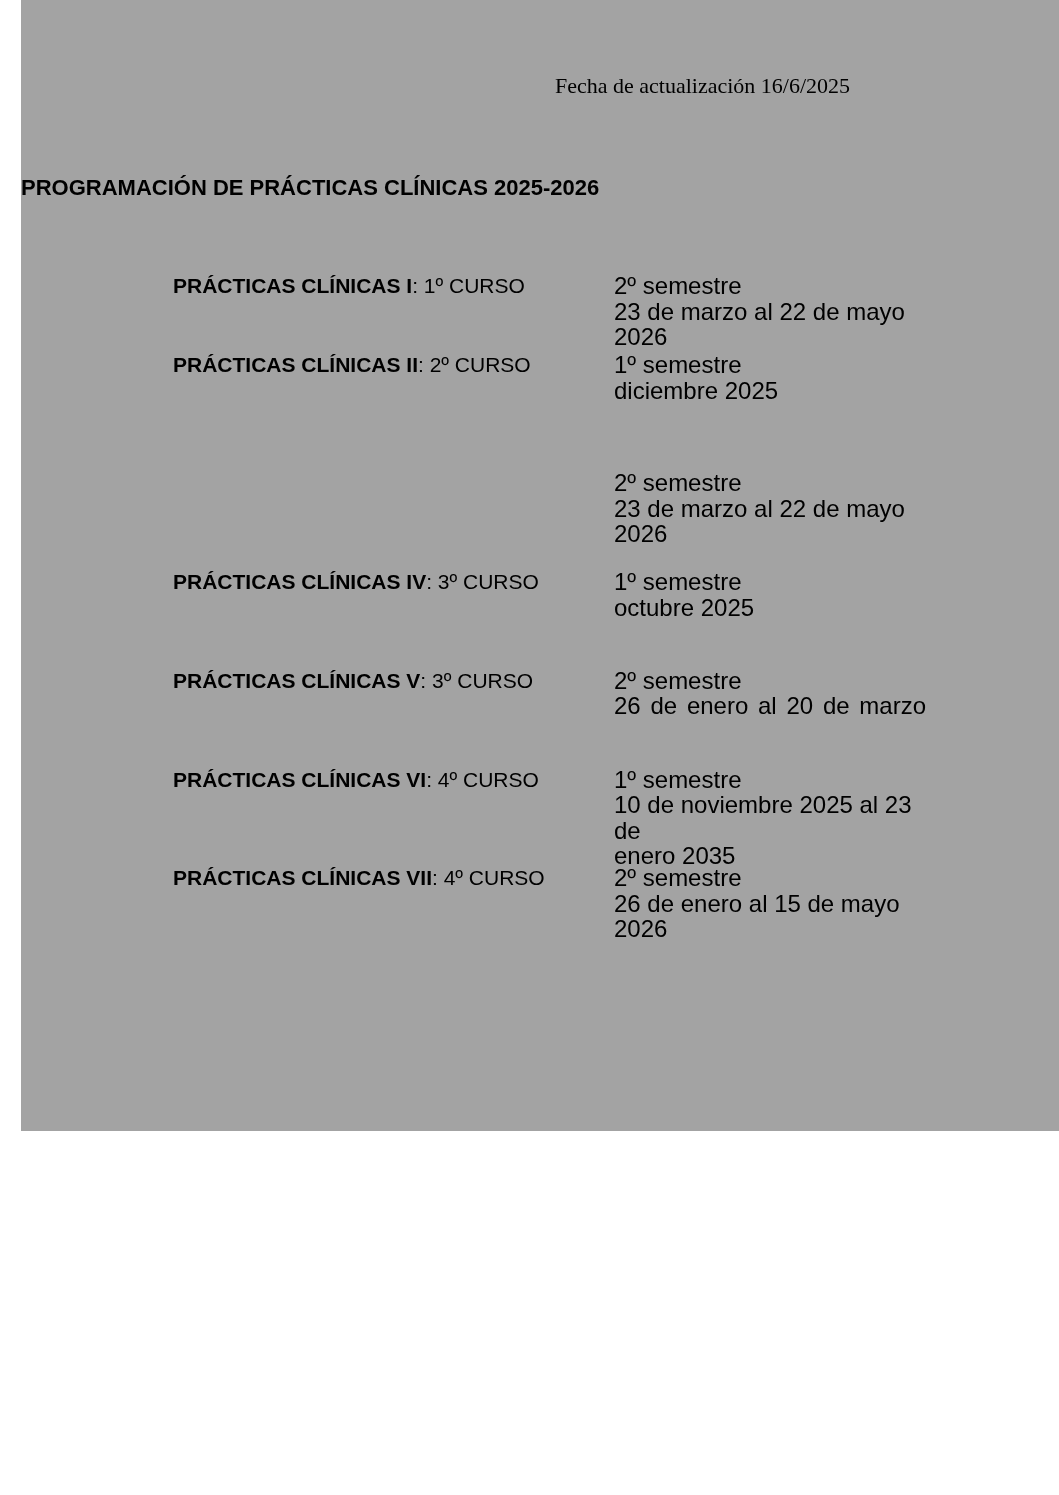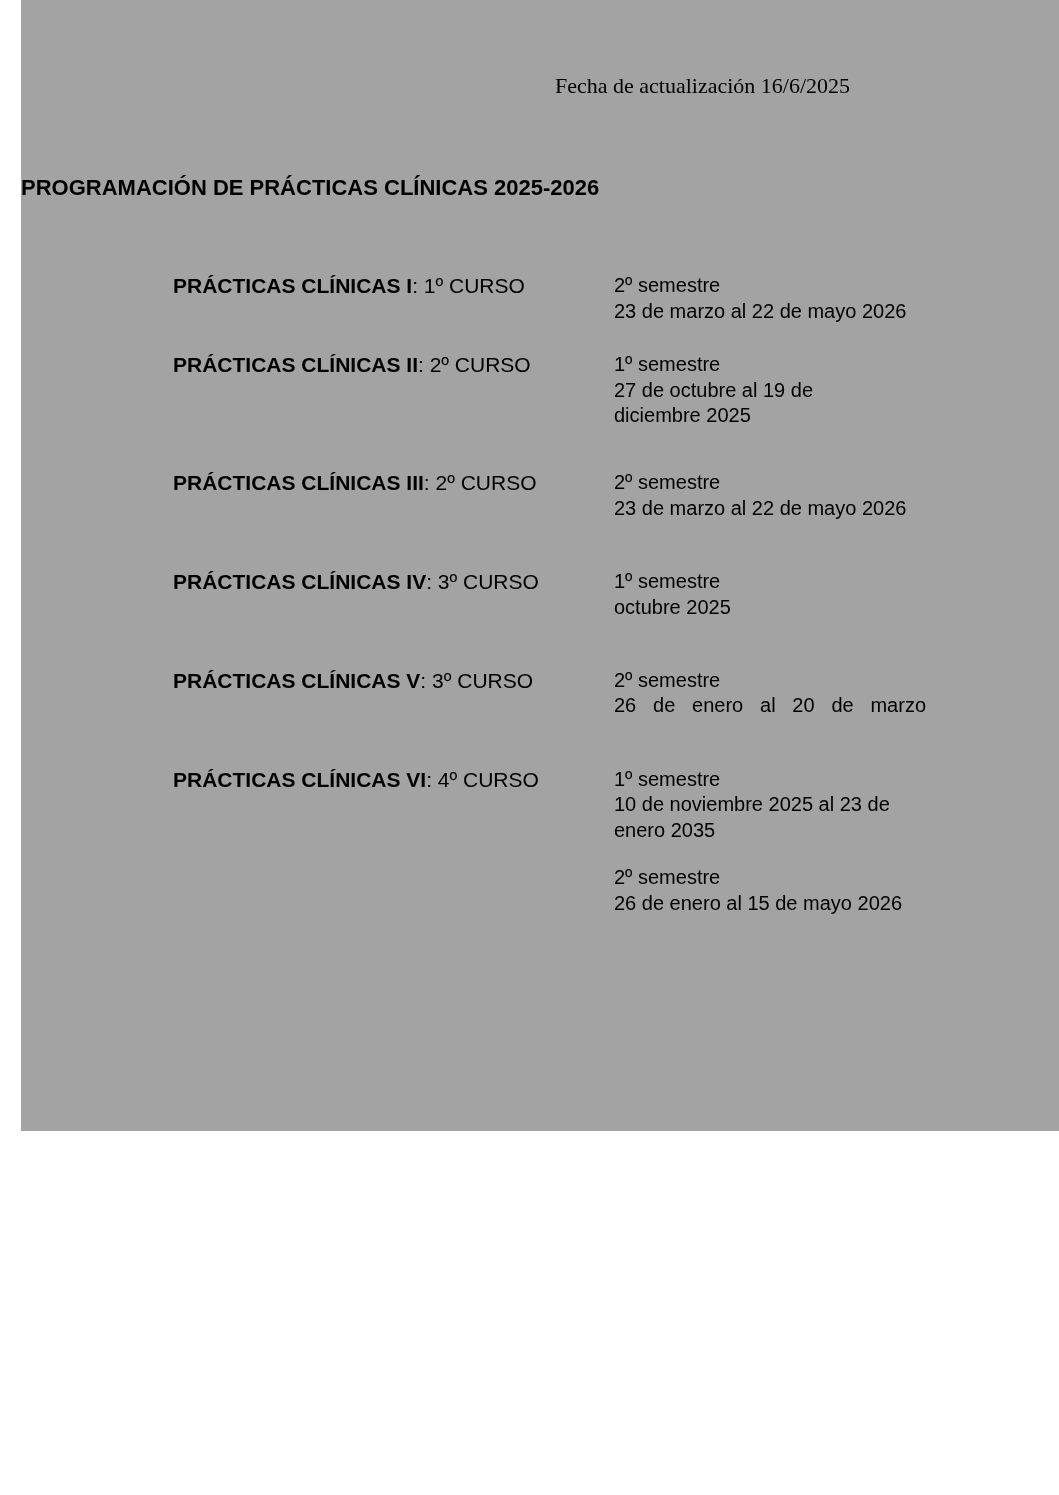--- a/index.html
+++ b/index.html
@@ -58,21 +58,21 @@
     white-space: nowrap;
   }
   .course-name {
     font-weight: bold;
   }
   .course-dates {
     position: absolute;
     left: 593px;
     top: 0;
     width: 312px;
-    font-size: 20px;
+    font-size: 24px;
     line-height: 25.5px;
   }
   .line {
     min-height: 25.5px;
   }
   .line.justified {
     text-align: justify;
     text-align-last: justify;
   }
 </style>
@@ -94,29 +94,25 @@
     <div class="line">23 de marzo al 22 de mayo 2026</div>
         </div>
   </div>
 
   <div class="row" style="top: 352px;">
     <div class="course-label">
       <span class="course-name">PRÁCTICAS CLÍNICAS II</span><span class="course-suffix">: 2º CURSO</span>
     </div>
     <div class="course-dates">
       <div class="line">1º semestre</div>
-    <div class="line">27 de octubre al 19 de</div>
           <div class="line">diciembre 2025</div>
         </div>
   </div>
 
   <div class="row" style="top: 470.4px;">
-    <div class="course-label">
-      <span class="course-name">PRÁCTICAS CLÍNICAS III</span><span class="course-suffix">: 2º CURSO</span>
-    </div>
     <div class="course-dates">
       <div class="line">2º semestre</div>
     <div class="line">23 de marzo al 22 de mayo 2026</div>
         </div>
   </div>
 
   <div class="row" style="top: 569.1px;">
     <div class="course-label">
       <span class="course-name">PRÁCTICAS CLÍNICAS IV</span><span class="course-suffix">: 3º CURSO</span>
     </div>
@@ -141,19 +137,22 @@
       <span class="course-name">PRÁCTICAS CLÍNICAS VI</span><span class="course-suffix">: 4º CURSO</span>
     </div>
     <div class="course-dates">
       <div class="line">1º semestre</div>
     <div class="line">10 de noviembre 2025 al 23 de</div>
           <div class="line">enero 2035</div>
         </div>
   </div>
 
   <div class="row" style="top: 865.2px;">
+    <div class="course-label">
+      <span class="course-name">PRÁCTICAS CLÍNICAS VII</span><span class="course-suffix">: 4º CURSO</span>
+    </div>
     <div class="course-dates">
       <div class="line">2º semestre</div>
     <div class="line">26 de enero al 15 de mayo 2026</div>
         </div>
   </div>
 </div>
 </div>
 
 </body></html>

